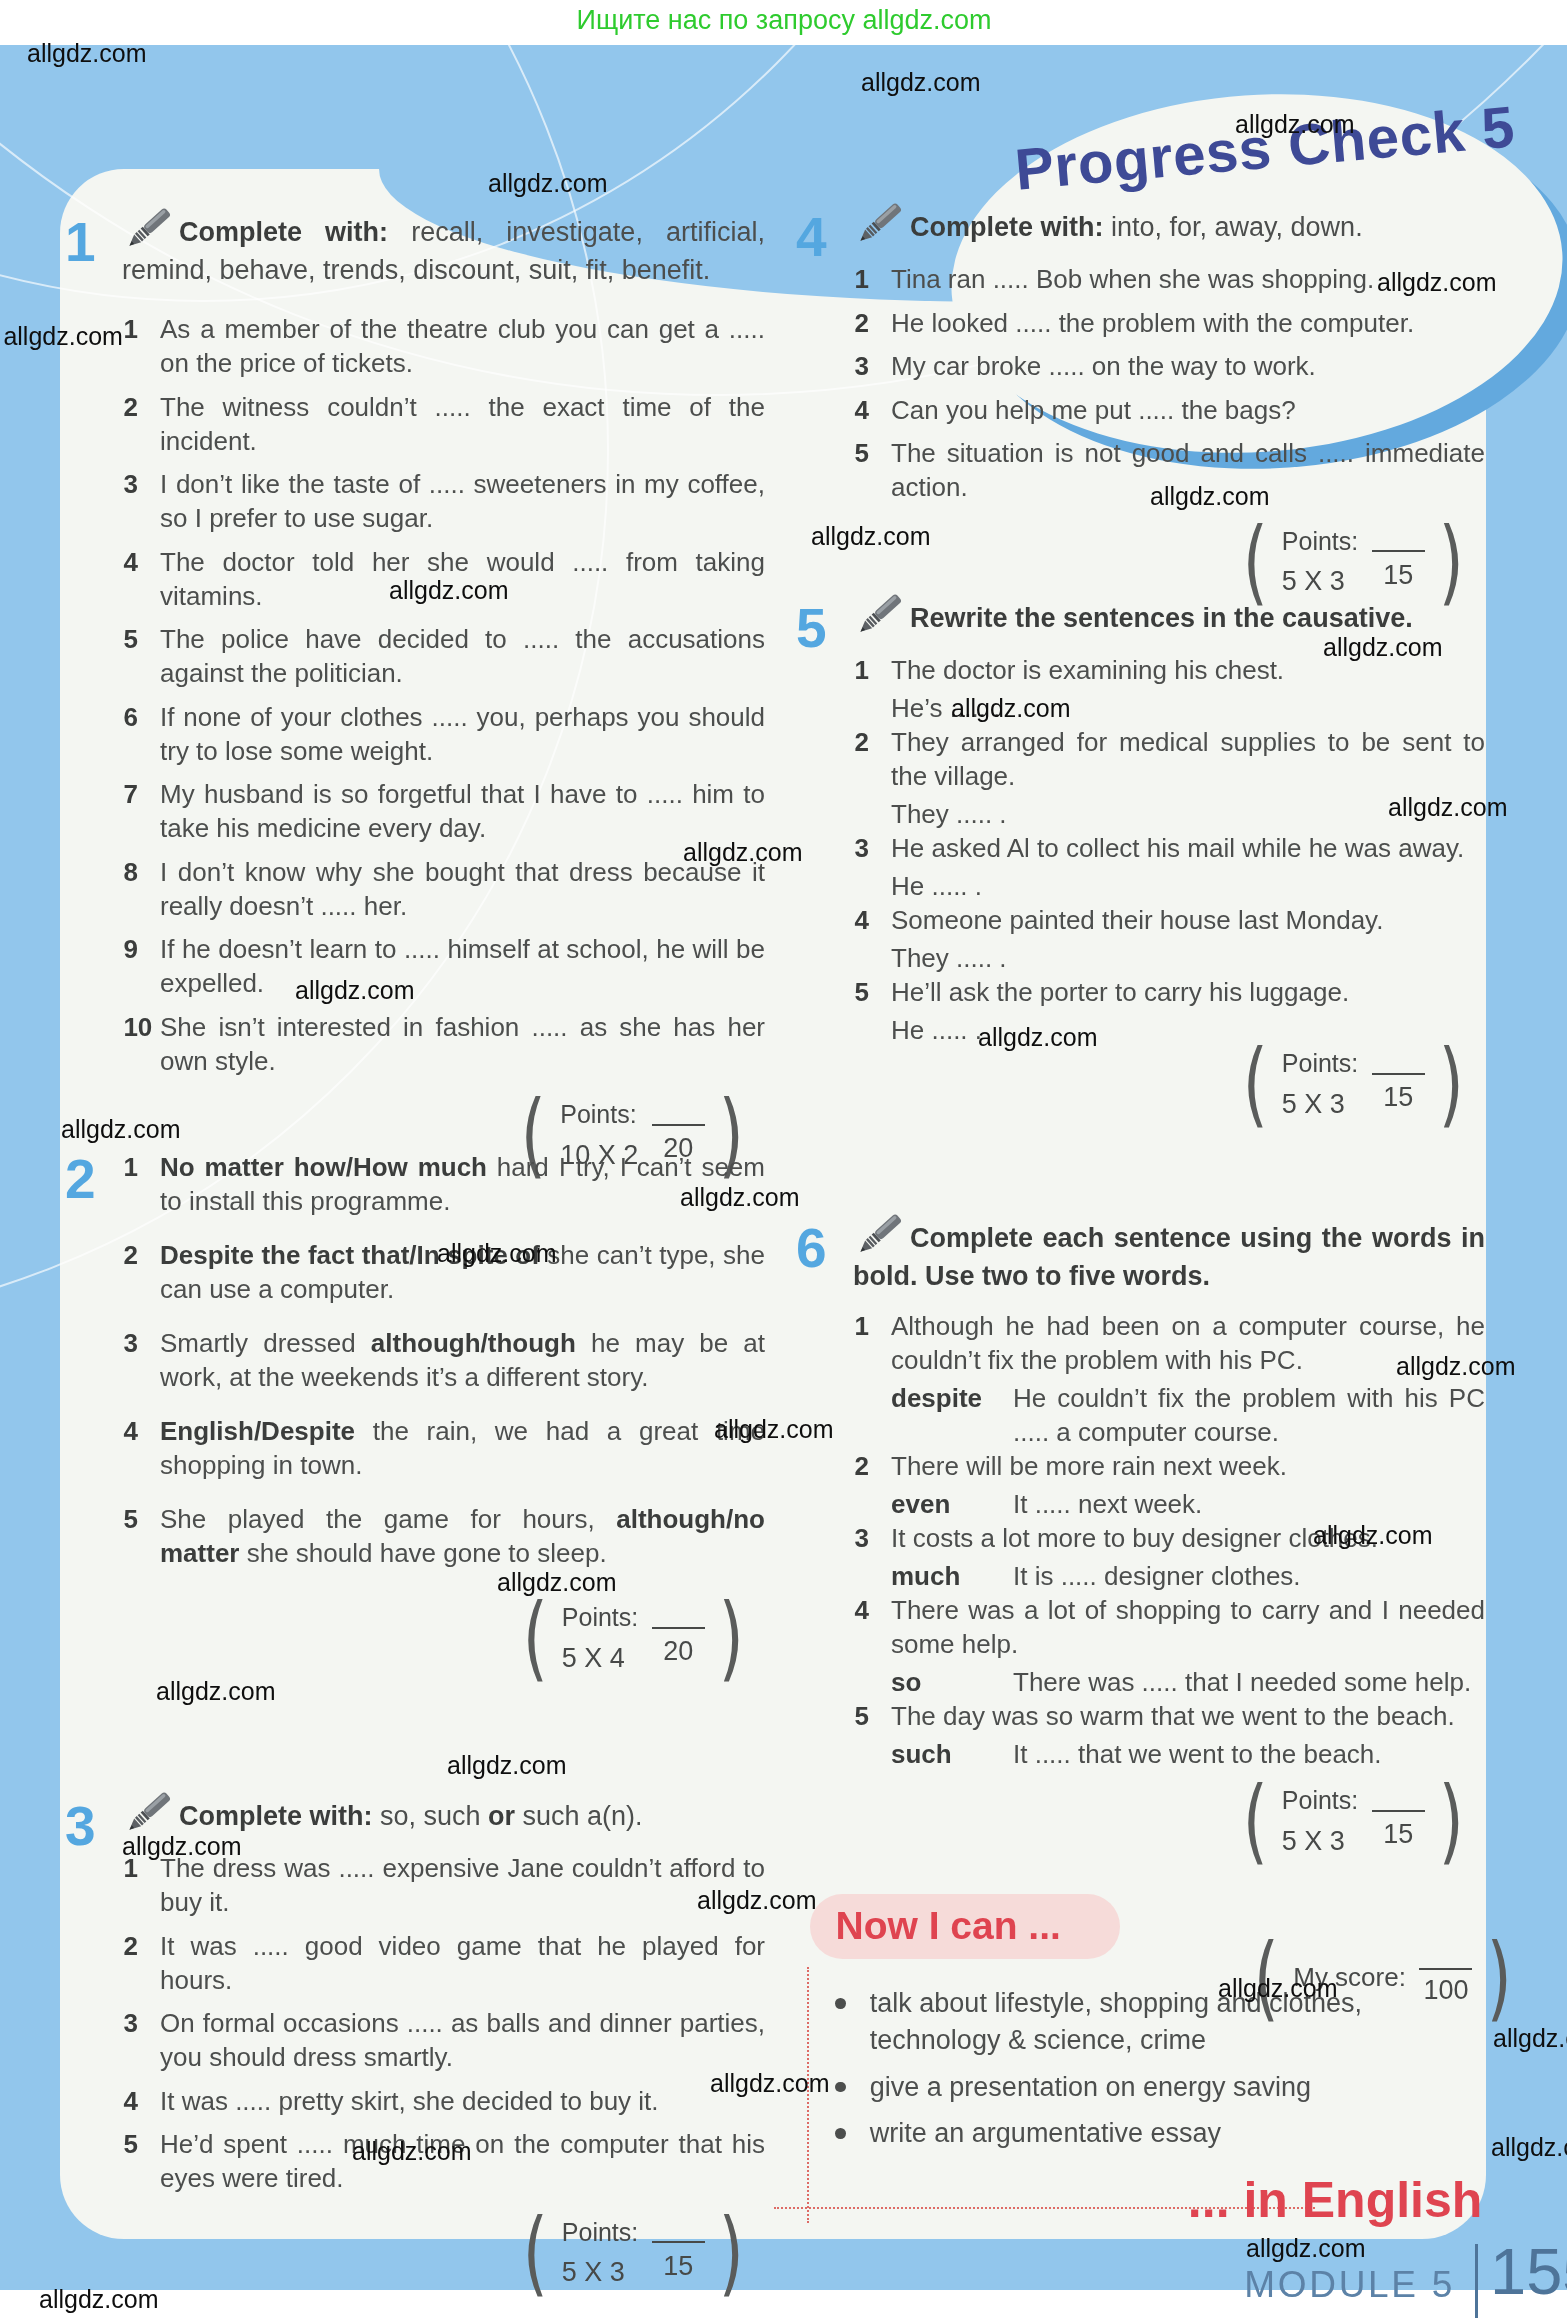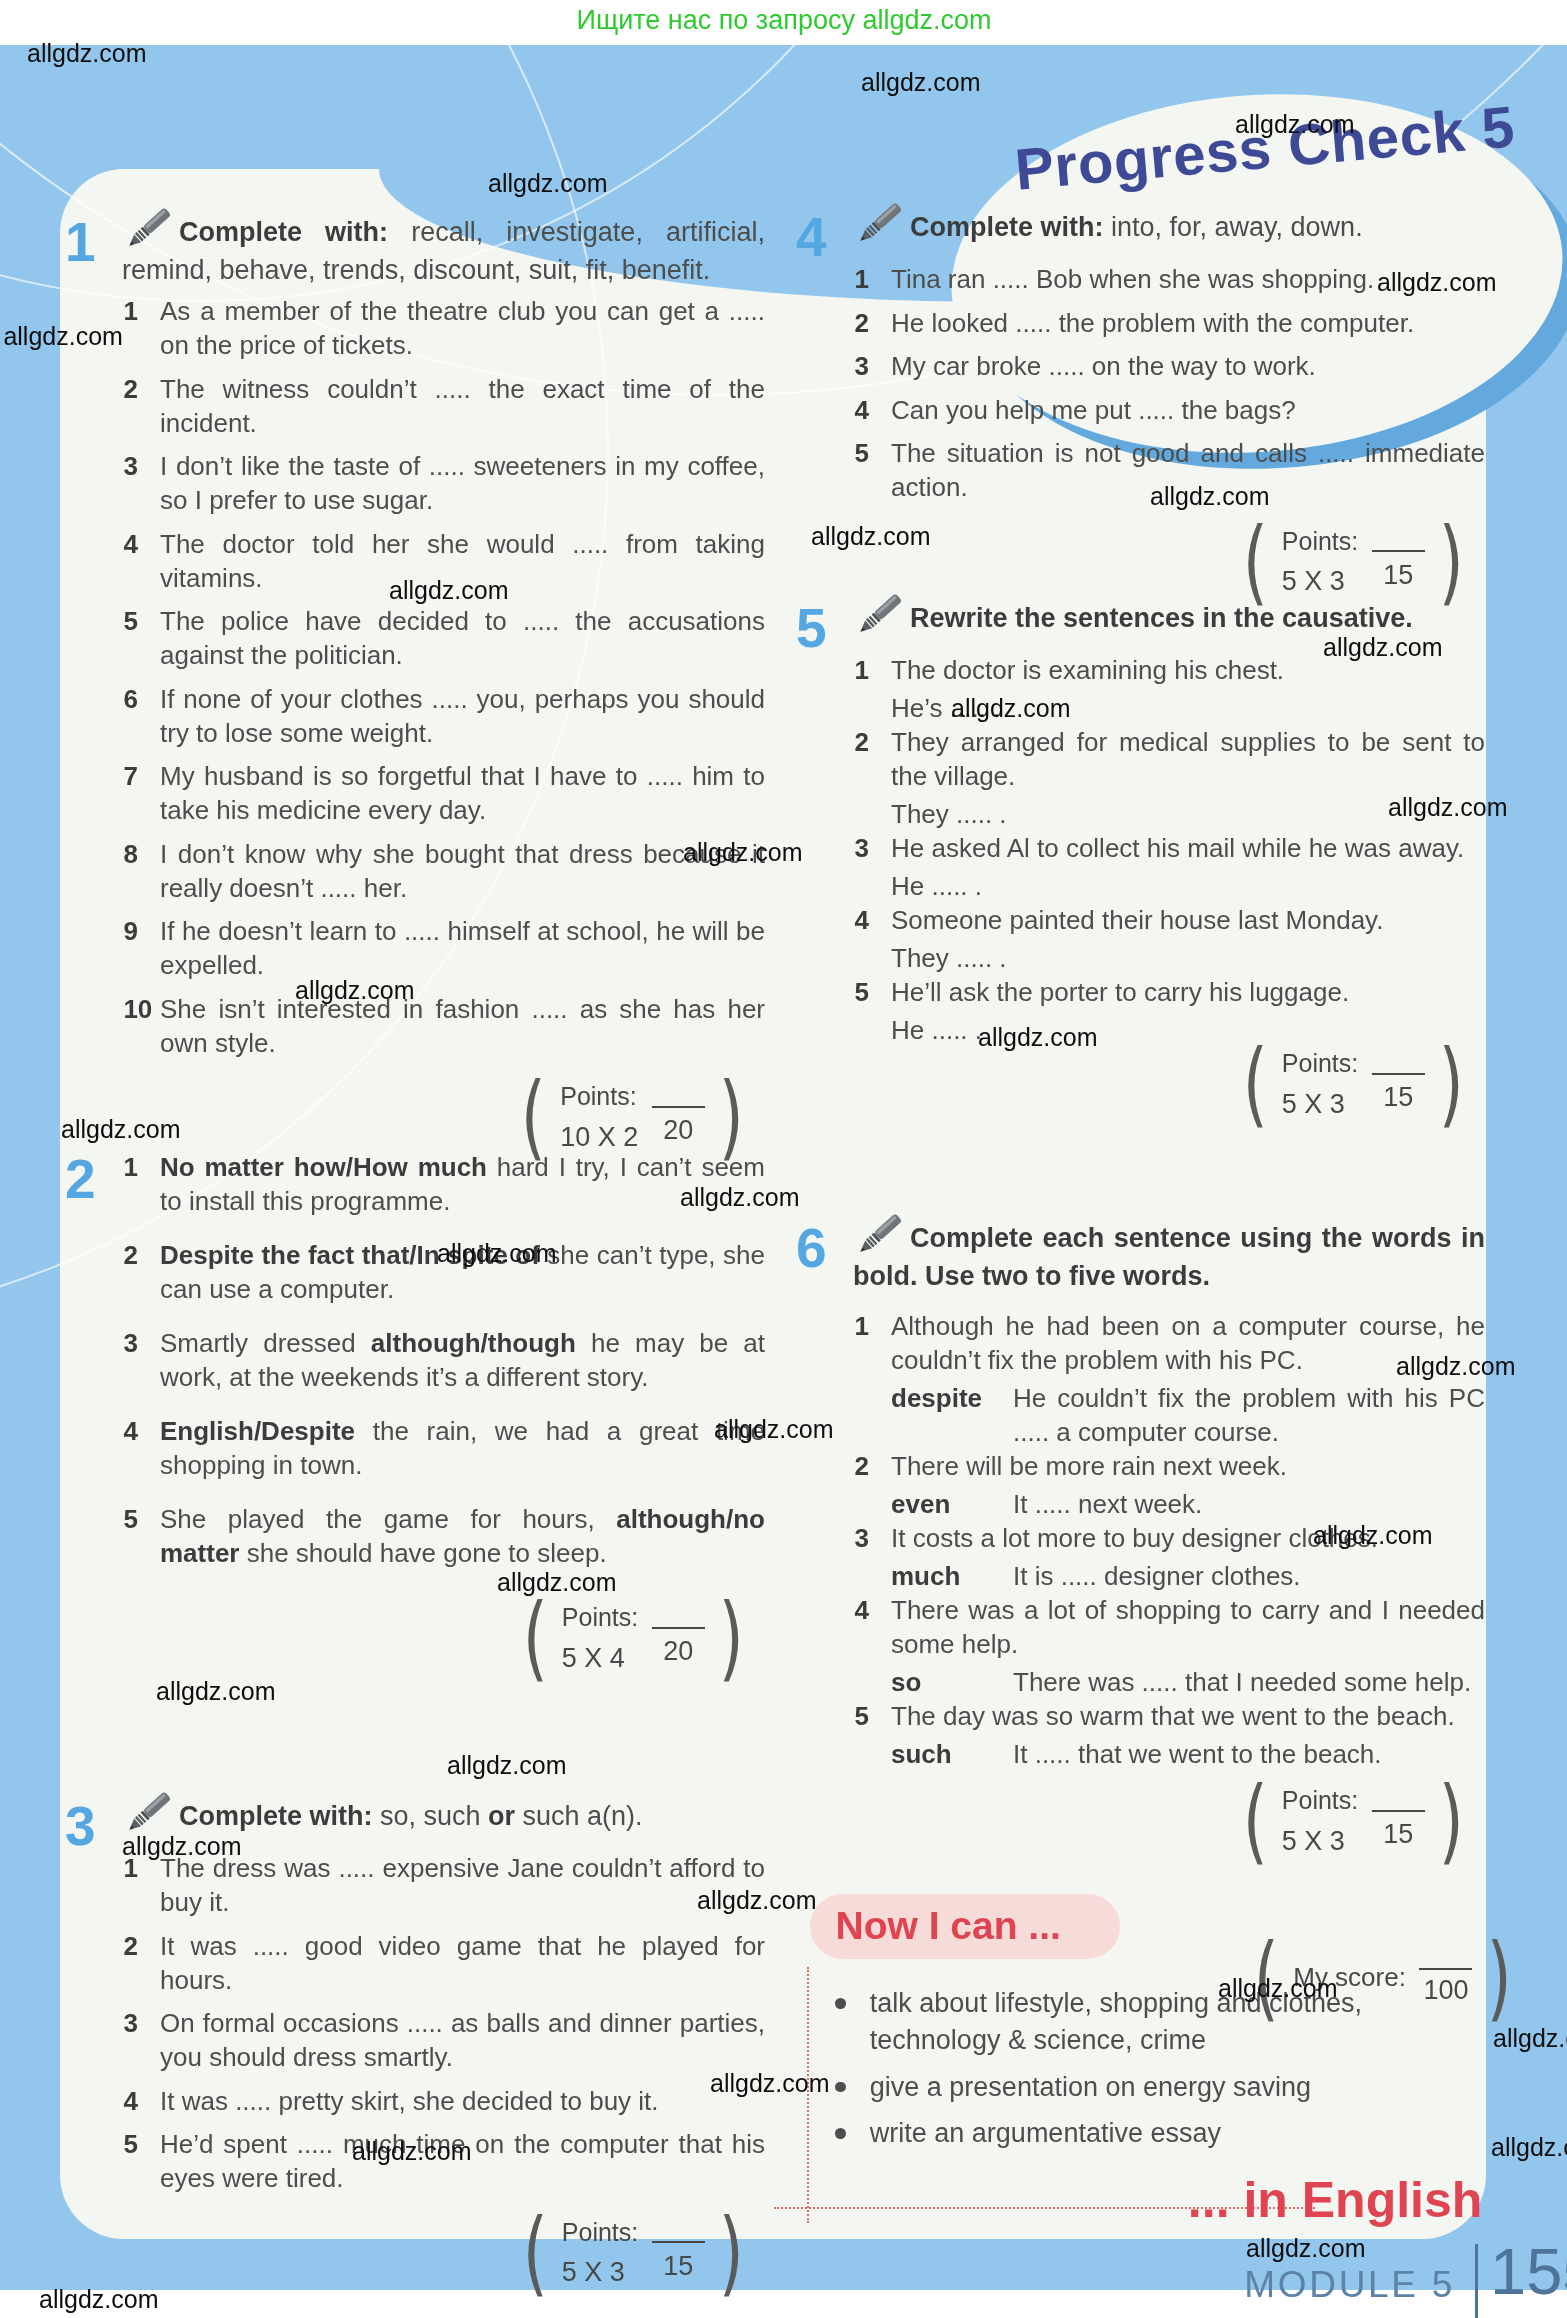--- a/index.html
+++ b/index.html
@@ -34,21 +34,21 @@
   .exercise{position:absolute;display:flex;z-index:5}
   #ex1{left:65px;top:213px;width:700px}
   #ex2{left:65px;top:1150px;width:700px}
   #ex3{left:65px;top:1797px;width:700px}
   #ex4{left:796px;top:208px;width:689px}
   #ex5{left:796px;top:599px;width:689px}
   #ex6{left:796px;top:1219px;width:689px}
   .ex-num{width:57px;flex:none;font-size:55px;line-height:58px;font-weight:bold;
     color:var(--num-blue)}
   .ex-body{flex:1;font-size:26px;line-height:34px;color:var(--text)}
-  .ex-header{font-size:27px;line-height:38px;color:var(--text);margin-bottom:5px;text-align:justify}
+  .ex-header{font-size:27px;line-height:38px;color:var(--text);margin-bottom:23px;text-align:justify}
   .ex-header b{color:var(--bold)}
   #ex2 .ex-header{margin-bottom:20px}
   #ex4 .ex-header,#ex3 .ex-header,#ex5 .ex-header{margin-bottom:16px}
   #ex6 .ex-header{margin-bottom:13.5px}
   .penbox{float:left;width:57px;height:31px;position:relative}
   .penbox svg{position:absolute;left:-2.7px;top:-13.5px;width:58px;height:58px}
   .item{display:flex;margin-bottom:9.5px}
   #ex2 .item{margin-bottom:20px}
   #ex4 .item{margin-bottom:9.5px}
   #ex5 .item,#ex6 .item{margin-bottom:0}

